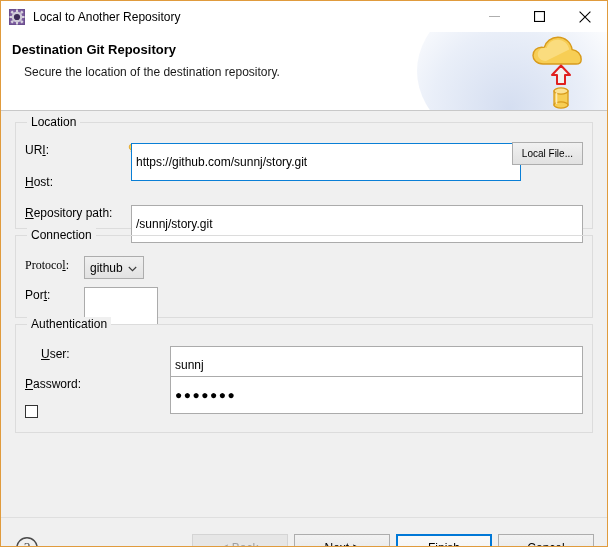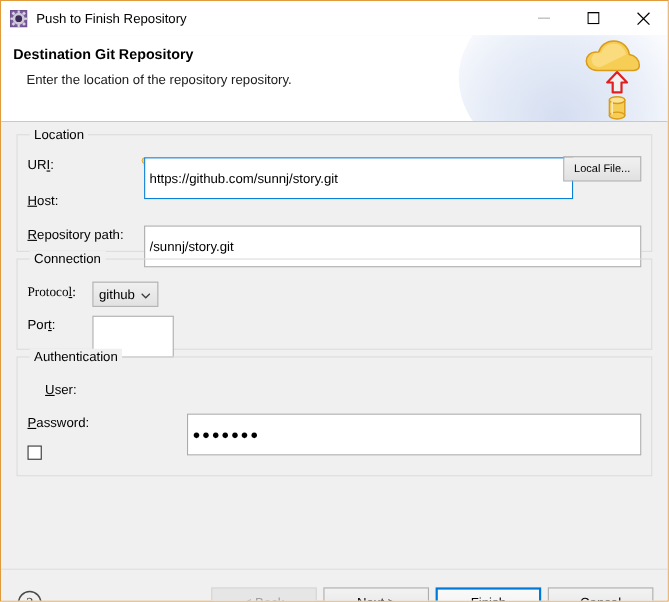--- a/index.html
+++ b/index.html
@@ -265,21 +265,21 @@
           <rect x="12.5" y="7" width="3" height="2"></rect>
           <rect x="2" y="2" width="2.4" height="2.4" transform="rotate(45 3.2 3.2)"></rect>
           <rect x="11.6" y="11.6" width="2.4" height="2.4" transform="rotate(45 12.8 12.8)"></rect>
           <rect x="11.6" y="2" width="2.4" height="2.4" transform="rotate(45 12.8 3.2)"></rect>
           <rect x="2" y="11.6" width="2.4" height="2.4" transform="rotate(45 3.2 12.8)"></rect>
         </g>
         <circle cx="8" cy="8" r="5.4" fill="#CFCAD8"></circle>
         <circle cx="8" cy="8" r="3.1" fill="#3D2B57"></circle>
       </svg>
     </span>
-    <span id="title-text">Push to Finish Repository</span>
+    <span id="title-text">Local to Another Repository</span>
 
     <div id="titlebar-controls">
       <div class="tb-btn">
         <svg width="11" height="11" viewBox="0 0 11 11">
           <rect x="0" y="5" width="11" height="1" fill="#AEAEAE"></rect>
         </svg>
       </div>
       <div class="tb-btn">
         <svg width="11" height="11" viewBox="0 0 11 11">
           <rect x="0.5" y="0.5" width="10" height="10" fill="none" stroke="#000" stroke-width="1.2"></rect>
@@ -289,21 +289,21 @@
         <svg width="12" height="12" viewBox="0 0 12 12">
           <path d="M0.6 0.6 L11.4 11.4 M11.4 0.6 L0.6 11.4" stroke="#000" stroke-width="1.1" fill="none"></path>
         </svg>
       </div>
     </div>
   </div>
 
   <div id="header">
     <div id="header-glow"></div>
     <div id="header-title">Destination Git Repository</div>
-    <div id="header-desc">Enter the location of the repository repository.</div>
+    <div id="header-desc">Secure the location of the destination repository.</div>
 
     <div id="header-icon">
       <svg width="66" height="78" viewBox="0 0 66 78">
 
         <path d="M14 32 C7.5 32 4 27.8 4 23.4 C4 18.9 7.8 15.2 12.6 15.2 C13.5 15.2 14.4 15.3 15.2 15.6 C16.8 9.6 22.3 5.2 28.9 5.2 C36.2 5.2 42.2 10.6 43.1 17.6 C48.2 18.1 52.2 22.3 52.2 27.4 C52.2 30.3 50.2 32 47 32 Z" fill="#F7CE55" stroke="#D89B1C" stroke-width="1.4" stroke-linejoin="round"></path>
         <path d="M17 29 C11.5 29 8.8 25.6 8.8 22.3 C8.8 18.6 11.8 15.7 15.6 15.7 C16.3 15.7 17 15.8 17.7 16 C19 11.2 23.4 7.7 28.7 7.7 C34.6 7.7 39.4 12 40.1 17.6" fill="#FADE86" stroke="none" opacity="0.85"></path>
 
         <path d="M28 52 L28 43 L23 43 L32 33.5 L41 43 L36 43 L36 52 Z" fill="#F2F2F2" stroke="#E02020" stroke-width="2" stroke-linejoin="round"></path>
 
         <rect x="25" y="59" width="14" height="14" fill="#F7CE55" stroke="#D89B1C" stroke-width="1.3"></rect>
@@ -362,20 +362,21 @@
       </div>
       <input class="txt" type="text" style="position: absolute; top: 51px; left: 68px; width: 74px;" value="">
     </div>
 
     <div class="group" style="top:213px; height:107px;">
       <div class="group-title">Authentication</div>
 
       <div class="row" style="top:22px; left:25px;">
         <span class="lbl"><span class="mn">U</span>ser:</span>
       </div>
+      <input class="txt" type="text" style="position: absolute; top: 21px; left: 154px; right: 9px;" value="sunnj">
 
       <div class="row" style="top:52px; left:9px;">
         <span class="lbl"><span class="mn">P</span>assword:</span>
       </div>
       <input class="txt" type="text" style="position: absolute; top: 51px; left: 154px; right: 9px; letter-spacing: 1.5px;" value="●●●●●●●">
 
       <div class="row" style="top:80px; left:9px;">
         <span class="cbox"></span>
       </div>
     </div>

